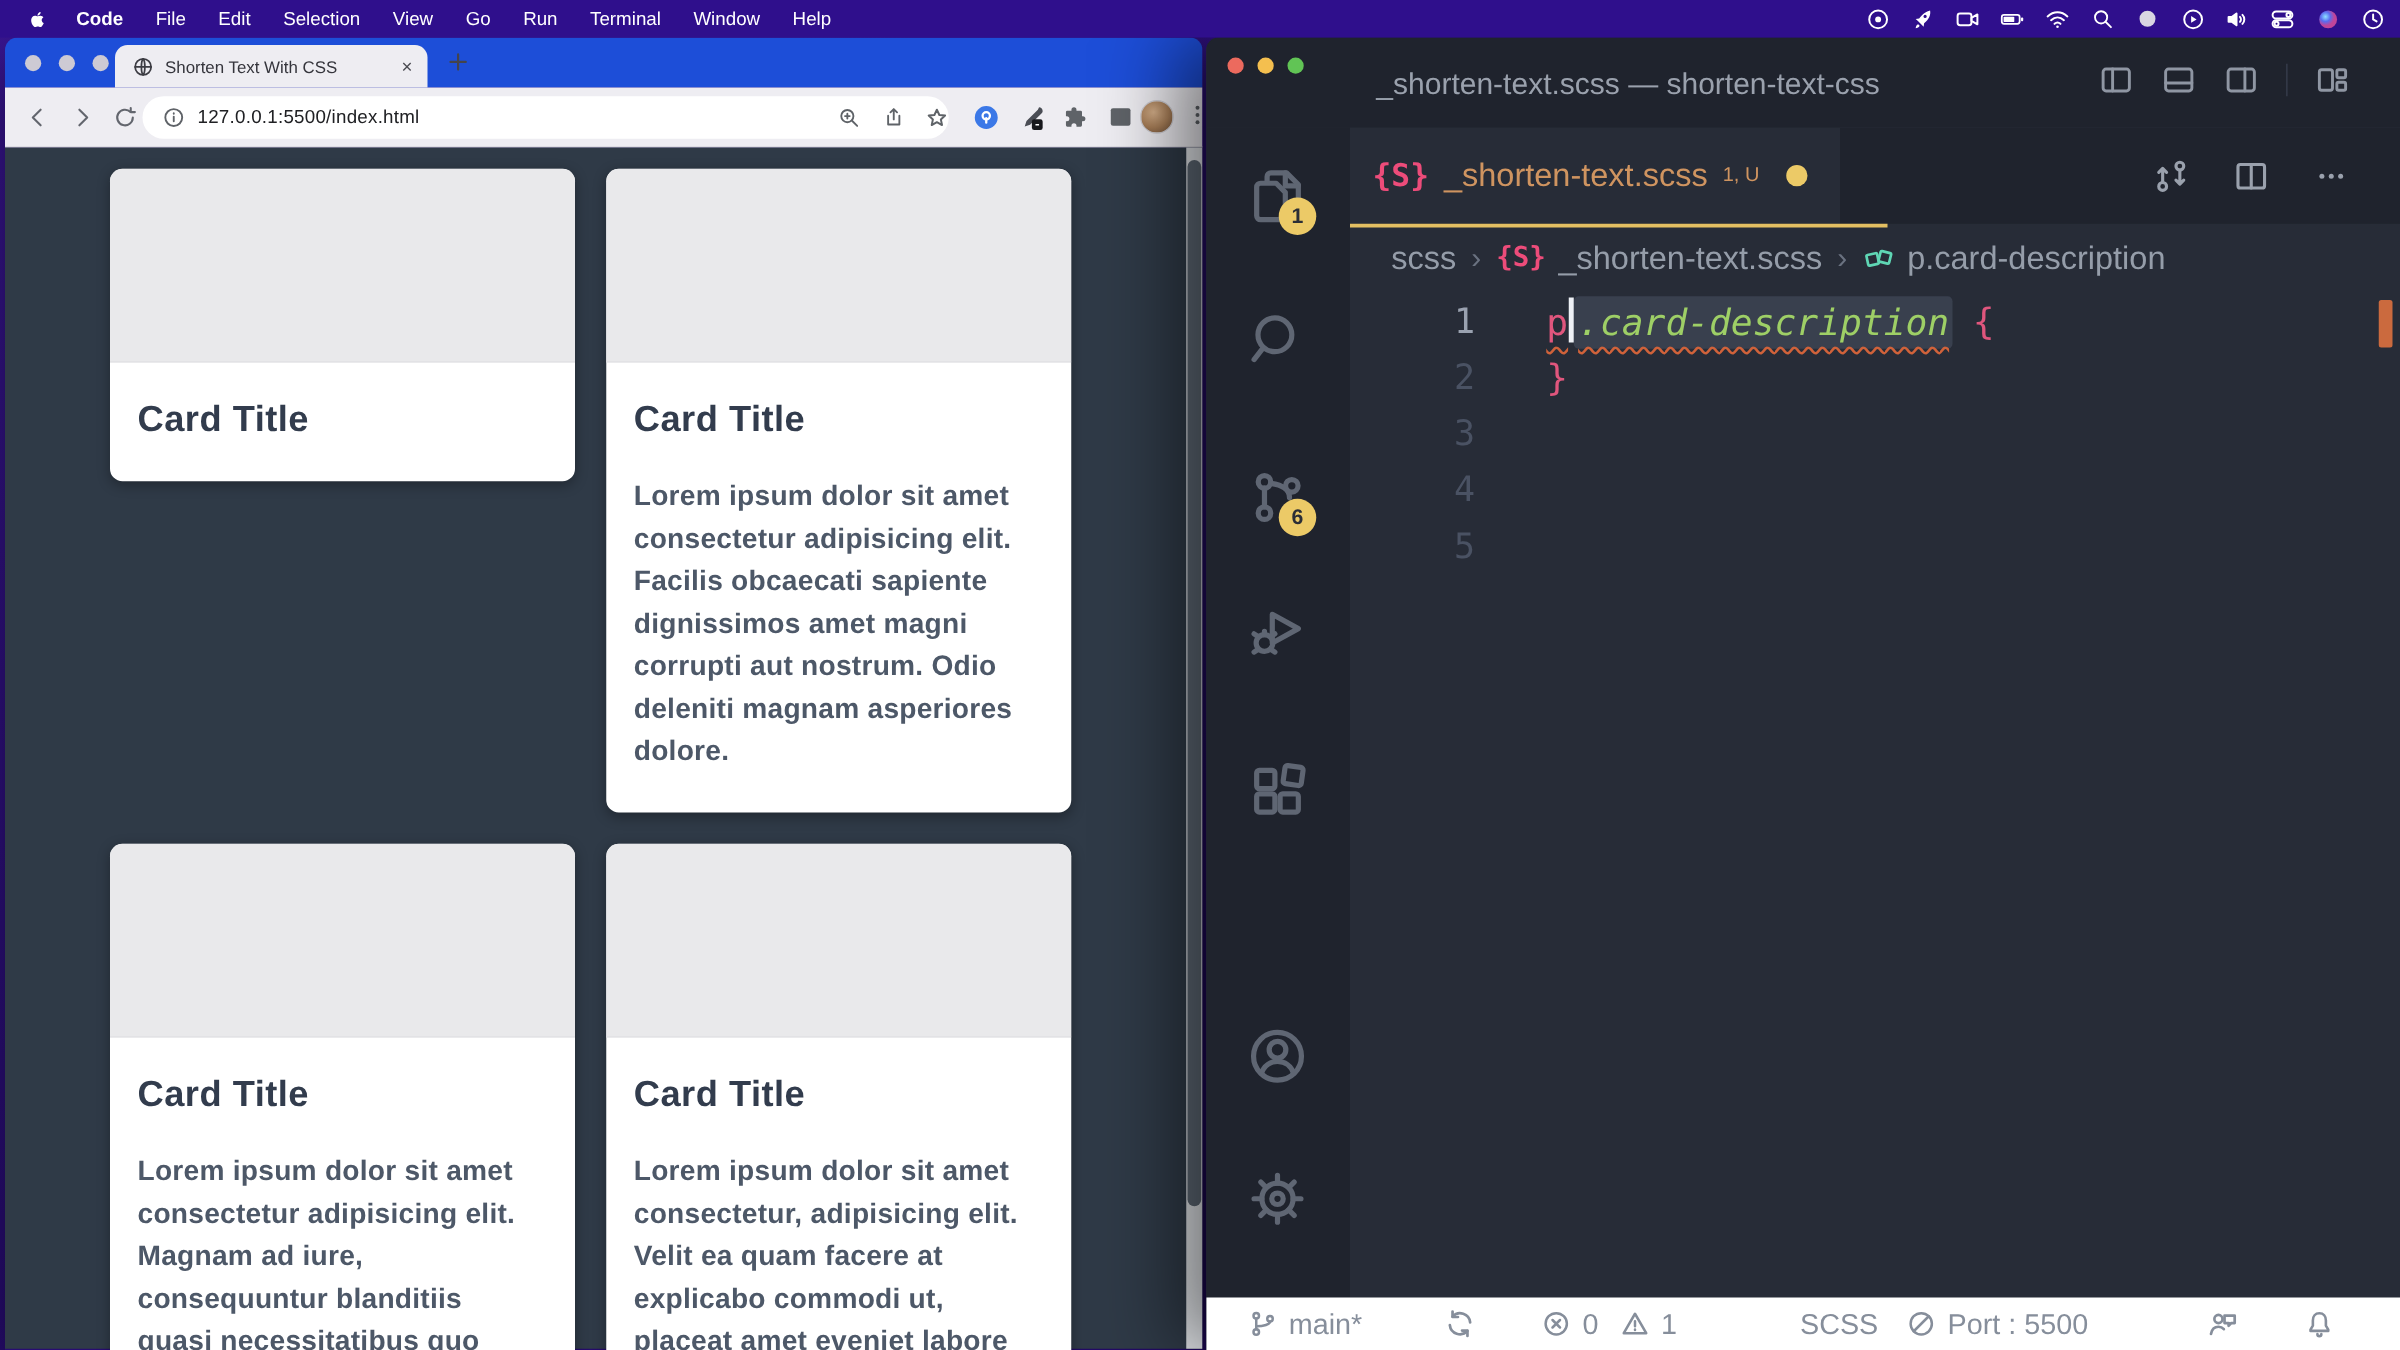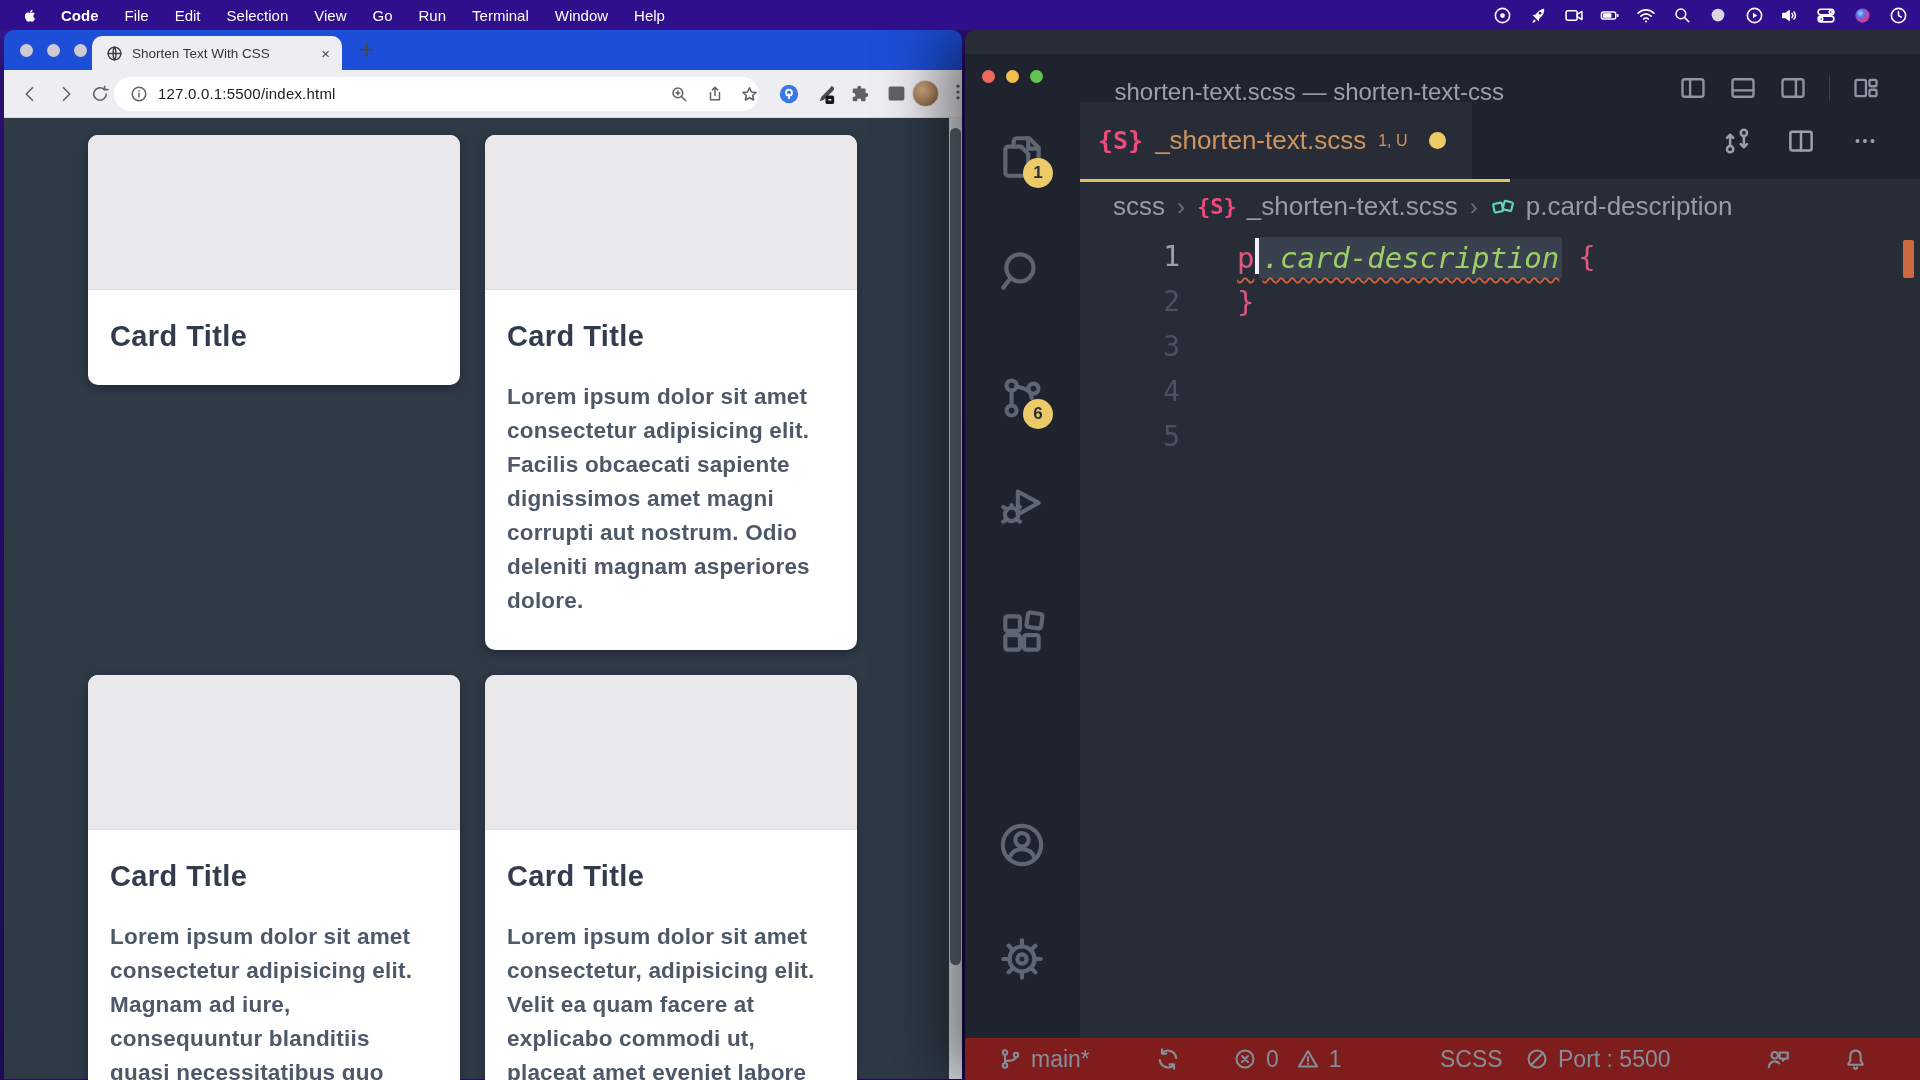--- a/index.html
+++ b/index.html
@@ -40,21 +40,21 @@
   .pagethumb { position:absolute; right:1px; top:10px; width:11px; height:837px; border-radius:6px; background:#5f6a76; }
   .cards { position:absolute; left:84px; top:17px; display:grid; grid-template-columns:372px 372px; column-gap:25px; row-gap:25px; align-items:start; }
   .card { background:#ffffff; border-radius:10px; box-shadow:0 3px 10px rgba(0,0,0,.32); overflow:hidden; }
   .card-img { height:155px; background:#e9e9eb; border-bottom:1px solid #e0e0e3; }
   .card-body { padding:30px 32px 32px 22px; }
   .card-title { font-size:29px; font-weight:bold; color:#323c4d; letter-spacing:.4px; }
   .card-text { margin-top:27px; font-size:22.5px; line-height:34px; font-weight:bold; color:#4d5868; letter-spacing:.2px; }
 
   
   .win-vscode { position:absolute; left:965px; top:30px; width:955px; height:1050px; background:#272c37; border-radius:10px 0 0 0; overflow:hidden; box-shadow:-25px 0 60px rgba(0,0,0,.5); color:#8f96a3; }
-  .vsc-titlebar { position:relative; height:72px; background:#1f232d;margin-top:24px; }
+  .vsc-titlebar { position:relative; height:72px; background:#1f232d; }
   .vsc-lights { position:absolute; left:17px; top:16px; display:flex; gap:11px; }
   .vlight { width:13px; height:13px; border-radius:50%; }
   .vlight.r { background:#ec6a5e; } .vlight.y { background:#f4bf4f; } .vlight.g { background:#61c455; }
   .vsc-title { position:absolute; left:0; right:280px; top:24px; text-align:center; font-size:24px; color:#9aa1ad; white-space:nowrap; }
   .tb-icons { position:absolute; right:40px; top:20px; display:flex; align-items:center; gap:22px; color:#8f96a3; }
   .tb-div { width:1px; height:26px; background:#3a4050; }
   .vsc-main { position:absolute; left:0; top:72px; right:0; bottom:42px; display:flex; }
   .activitybar { position:relative; width:115px; background:#1f232d; flex:none; }
   .act-ic { position:absolute; left:32px; width:50px; height:50px; color:#5f6673; }
   .badge { position:absolute; width:30px; height:30px; border-radius:50%; background:#ecca67; color:#2b2e36; font-size:17px; font-weight:bold; display:flex; align-items:center; justify-content:center; }
@@ -76,21 +76,21 @@
   .ln { width:100px; text-align:right; color:#4a5263; font-size:28px; flex:none; }
   .ln.active { color:#9aa2b0; }
   .ccontent { margin-left:57px; display:flex; align-items:center; }
   .squiggle { text-decoration:underline; text-decoration-style:wavy; text-decoration-color:#d0623a; text-decoration-thickness:2px; text-underline-offset:9px; display:inline; }
   .tok-tag { color:#e0567d; }
   .cursor { display:inline-block; width:4px; height:36px; background:#eef1f6; vertical-align:-6px; margin:0 0 0 1px; }
   .tok-selector { color:#9ecf66; font-style:italic; background:rgba(125,138,162,.22); border-radius:4px; padding:4px 3px; }
   .tok-brace { color:#e0567d; margin-left:16px; }
   .tok-brace2 { color:#e0567d; }
   .ovr-marker { position:absolute; right:6px; top:138px; width:11px; height:38px; background:#cb6a3e; border-radius:2px; }
-  .vsc-statusbar { position:absolute; left:0; bottom:0; width:100%; height:42px; background:#7f1d1d; font-size:23px; color:#868e9b; }
+  .vsc-statusbar { position:absolute; left:0; bottom:0; width:100%; height:42px; background:#ffffff; font-size:23px; color:#868e9b; }
   .sb-item { position:absolute; top:0; height:42px; display:flex; align-items:center; gap:9px; }
 </style>
 </head>
 <body>
 
 <div class="menubar">
   <span class="apple">
     <svg width="16" height="18" viewBox="0 0 24 26">
         <path fill="#fff" d="M17.05 22.28c-.98.95-2.05.8-3.08.35-1.09-.46-2.09-.48-3.24 0-1.44.62-2.2.44-3.06-.35C2.79 17.25 3.51 9.59 9.05 9.31c1.35.07 2.29.74 3.08.8 1.18-.24 2.31-.93 3.57-.84 1.51.12 2.65.72 3.4 1.8-3.12 1.87-2.38 5.98.48 7.13-.57 1.5-1.31 2.99-2.54 4.09zM12.03 9.25c-.15-2.23 1.66-4.07 3.74-4.25.29 2.58-2.34 4.5-3.74 4.25z"></path>
       </svg>

